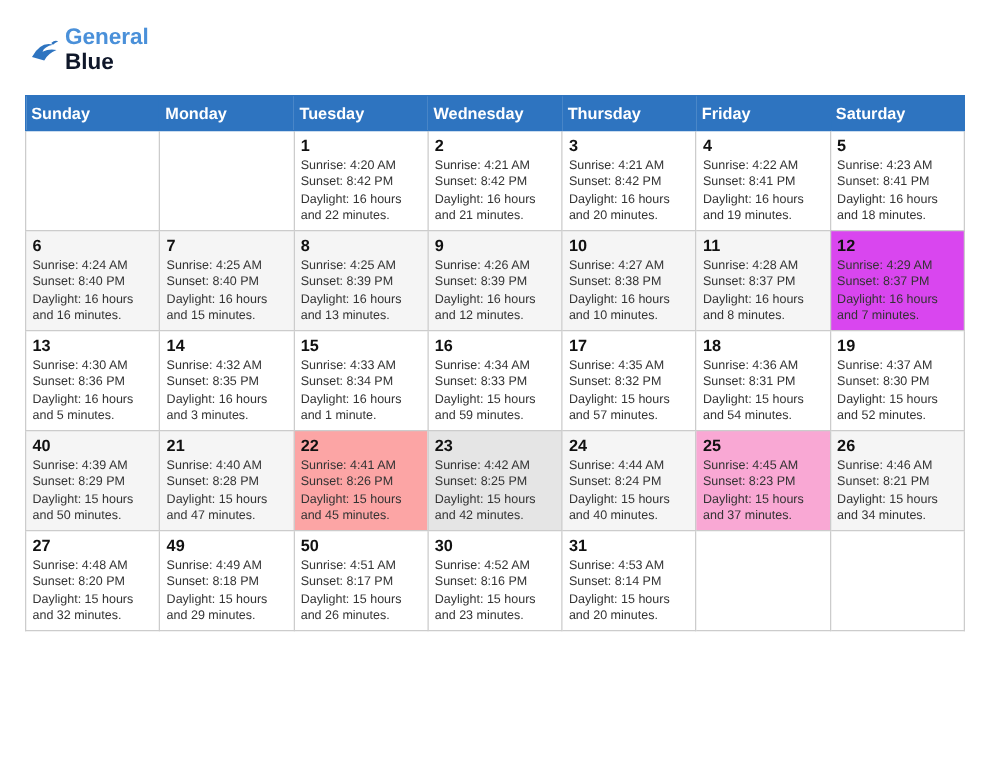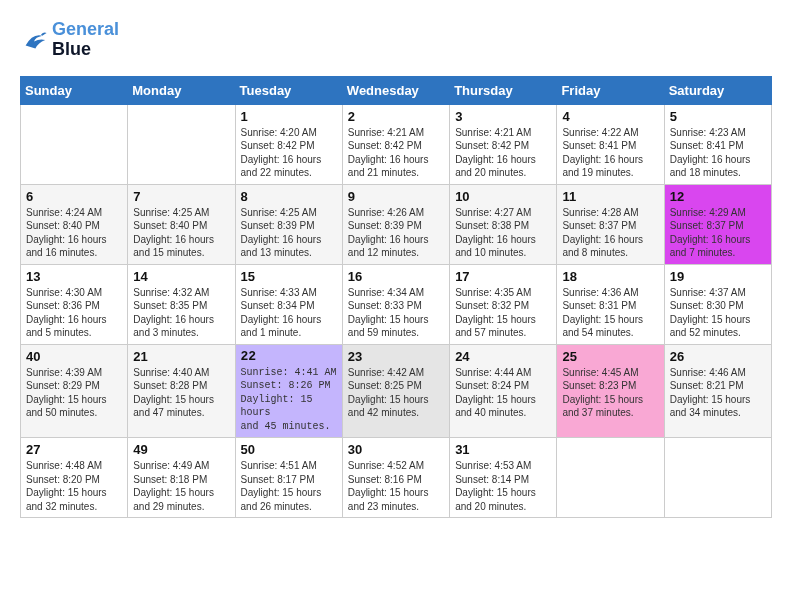--- a/index.html
+++ b/index.html
@@ -209,21 +209,21 @@
       </tr>
       <tr>
         <td style="background-color: rgb(245, 245, 245);">
           <span class="day-num">40</span>
           <div class="day-info">Sunrise: 4:39 AM<br>Sunset: 8:29 PM<br>Daylight: 15 hours<br>and 50 minutes.</div>
         </td>
         <td style="background-color: rgb(245, 245, 245);">
           <span class="day-num">21</span>
           <div class="day-info">Sunrise: 4:40 AM<br>Sunset: 8:28 PM<br>Daylight: 15 hours<br>and 47 minutes.</div>
         </td>
-        <td style="background-color: #c4b5fd; font-family: Liberation Mono, monospace;">
+        <td style="background-color: #fca5a5;">
           <span class="day-num">22</span>
           <div class="day-info">Sunrise: 4:41 AM<br>Sunset: 8:26 PM<br>Daylight: 15 hours<br>and 45 minutes.</div>
         </td>
         <td style="background-color: #e5e5e5;">
           <span class="day-num">23</span>
           <div class="day-info">Sunrise: 4:42 AM<br>Sunset: 8:25 PM<br>Daylight: 15 hours<br>and 42 minutes.</div>
         </td>
         <td style="background-color: rgb(245, 245, 245);">
           <span class="day-num">24</span>
           <div class="day-info">Sunrise: 4:44 AM<br>Sunset: 8:24 PM<br>Daylight: 15 hours<br>and 40 minutes.</div>

